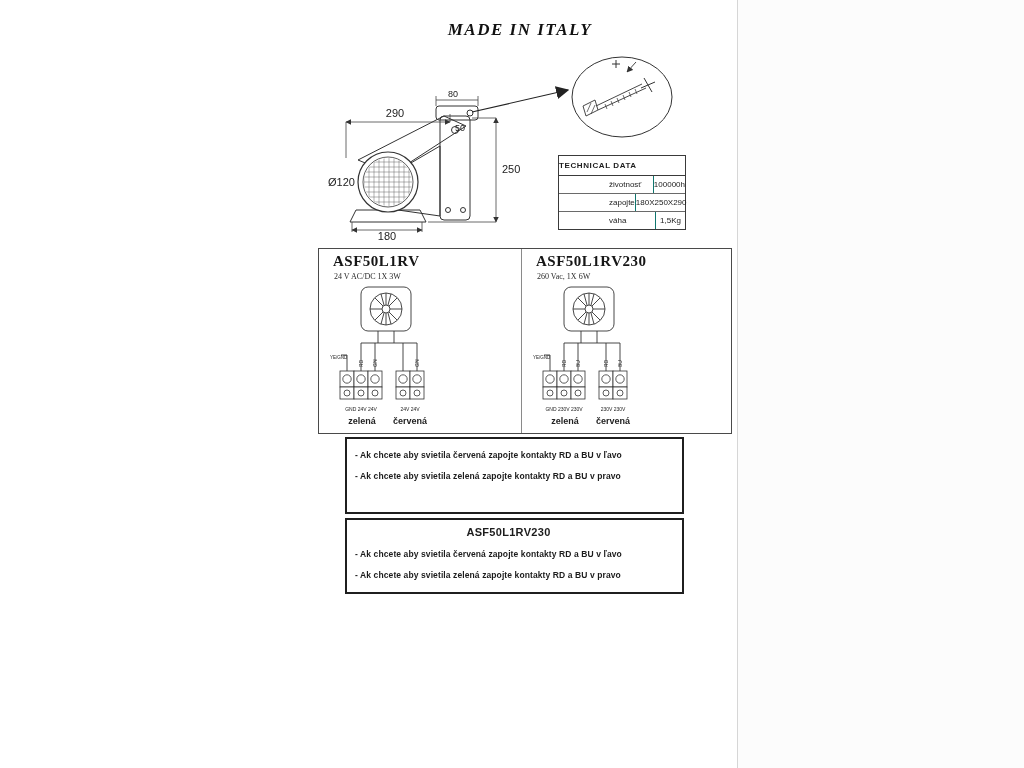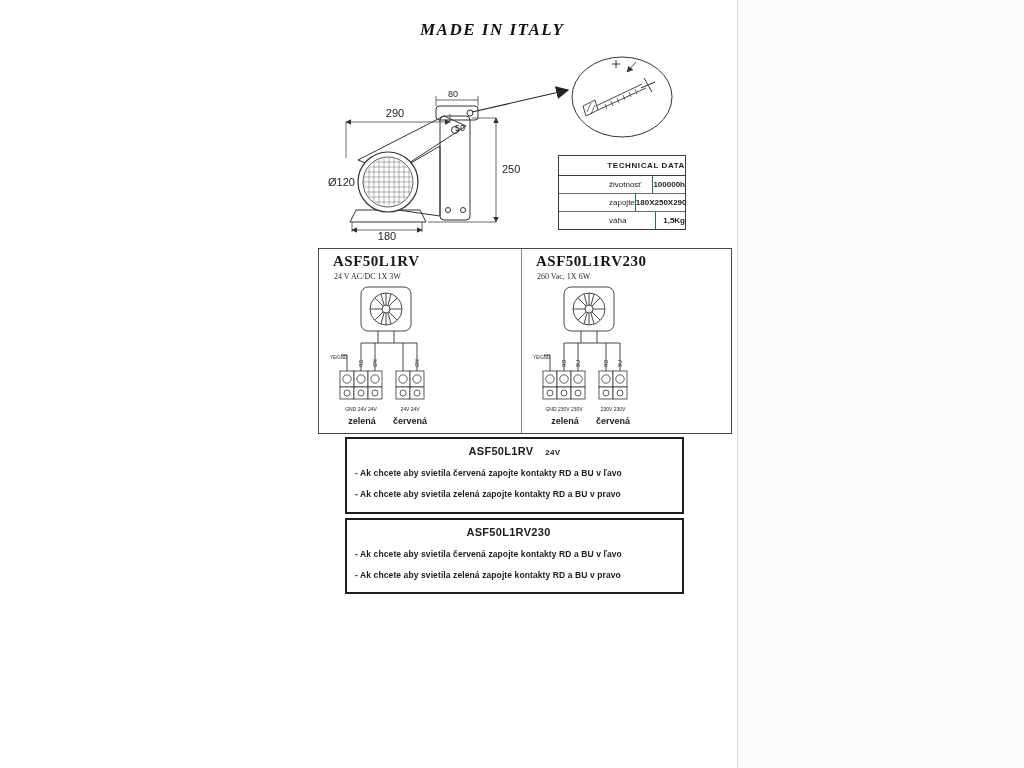--- a/index.html
+++ b/index.html
@@ -1,37 +1,37 @@
 <!DOCTYPE html>
 <html><head>
 <meta charset="utf-8">
 <style>
   html,body{margin:0;padding:0;background:#ffffff;}
   .canvas{position:relative;width:1024px;height:768px;background:#ffffff;overflow:hidden;
           font-family:"Liberation Sans",sans-serif;color:#1c1c1c;}
   .page-edge{position:absolute;left:737px;top:0;width:1px;height:768px;background:#d6d6d6;}
   .edge-shade{position:absolute;left:738px;top:0;width:286px;height:768px;background:#fcfcfc;}
 
-  .title{position:absolute;left:420px;top:20px;width:200px;text-align:left;
+  .title{position:absolute;left:420px;top:20px;width:200px;text-align:center;
          font-family:"Liberation Serif",serif;font-weight:bold;font-style:italic;
          font-size:17px;letter-spacing:1.5px;color:#111;}
 
   svg{position:absolute;}
   svg text{font-family:"Liberation Sans",sans-serif;fill:#222;}
   .dimtxt{font-size:11px;}
   .dimtxt-sm{font-size:9px;}
 
   
   .tech-table{position:absolute;left:558px;top:155px;width:126px;border:1px solid #3a3a3a;background:#fff;}
-  .tt-header{height:19px;line-height:19px;text-align:right;font-weight:bold;font-size:8px;
+  .tt-header{height:19px;line-height:19px;text-align:left;font-weight:bold;font-size:8px;
              letter-spacing:.6px;border-bottom:1px solid #3a3a3a;}
   .tt-row{display:flex;height:17px;line-height:17px;font-size:8px;border-bottom:1px solid #6a6a6a;}
   .tt-row:last-child{border-bottom:none;}
   .tt-label{width:46px;padding-left:5px;border-right:1px solid #0f766e;margin-left:45px;}
-  .tt-value{flex:1;text-align:right;font-weight:bold;}
+  .tt-value{flex:1;text-align:center;}
 
   
   .wiring-panel{position:absolute;left:318px;top:248px;width:412px;height:184px;
                 border:1px solid #4a4a4a;background:#fff;overflow:hidden;}
   .wp-divider{position:absolute;left:202px;top:0;width:1px;height:184px;background:#8a8a8a;}
   .diagram{position:absolute;top:0;height:184px;}
   .diagram.left{left:0;width:202px;}
   .diagram.right{left:203px;width:209px;}
   .model{position:absolute;left:14px;top:4px;font-family:"Liberation Serif",serif;
          font-weight:bold;font-size:15px;letter-spacing:.5px;color:#161616;}
@@ -238,23 +238,20 @@
         <text font-size="5" fill="#555" transform="rotate(-90 90 82)" x="90" y="82">BU</text>
         <text x="32" y="126" font-size="5" fill="#555" text-anchor="middle">GND 230V 230V</text>
         <text x="81" y="126" font-size="5" fill="#555" text-anchor="middle">230V 230V</text>
         <text x="33" y="139" font-size="9" font-weight="bold" text-anchor="middle">zelená</text>
         <text x="81" y="139" font-size="9" font-weight="bold" text-anchor="middle">červená</text>
       </svg>
     </div>
   </div>
 
   <div class="instr-box box1">
-    <div class="ib-title">
-      <span>ASF50L1RV</span><span class="ib-sub">24V</span>
-    </div>
     <div class="ib-line">- Ak chcete aby svietila červená zapojte kontakty RD a BU v ľavo</div>
     <div class="ib-line">- Ak chcete aby svietila zelená zapojte kontakty RD a BU v pravo</div>
   </div>
 
   <div class="instr-box box2">
     <div class="ib-title">
       <span>ASF50L1RV230</span><span class="ib-sub"></span>
     </div>
     <div class="ib-line">- Ak chcete aby svietila červená zapojte kontakty RD a BU v ľavo</div>
     <div class="ib-line">- Ak chcete aby svietila zelená zapojte kontakty RD a BU v pravo</div>

